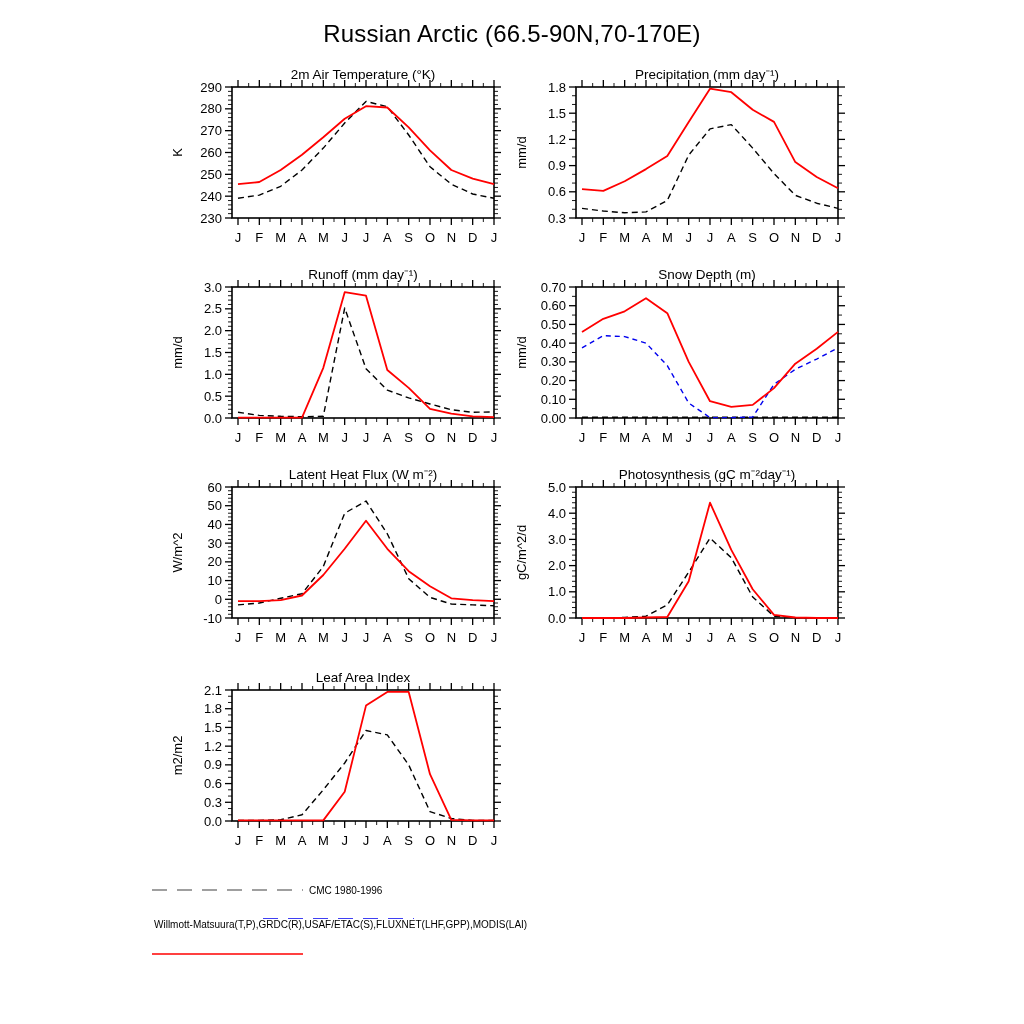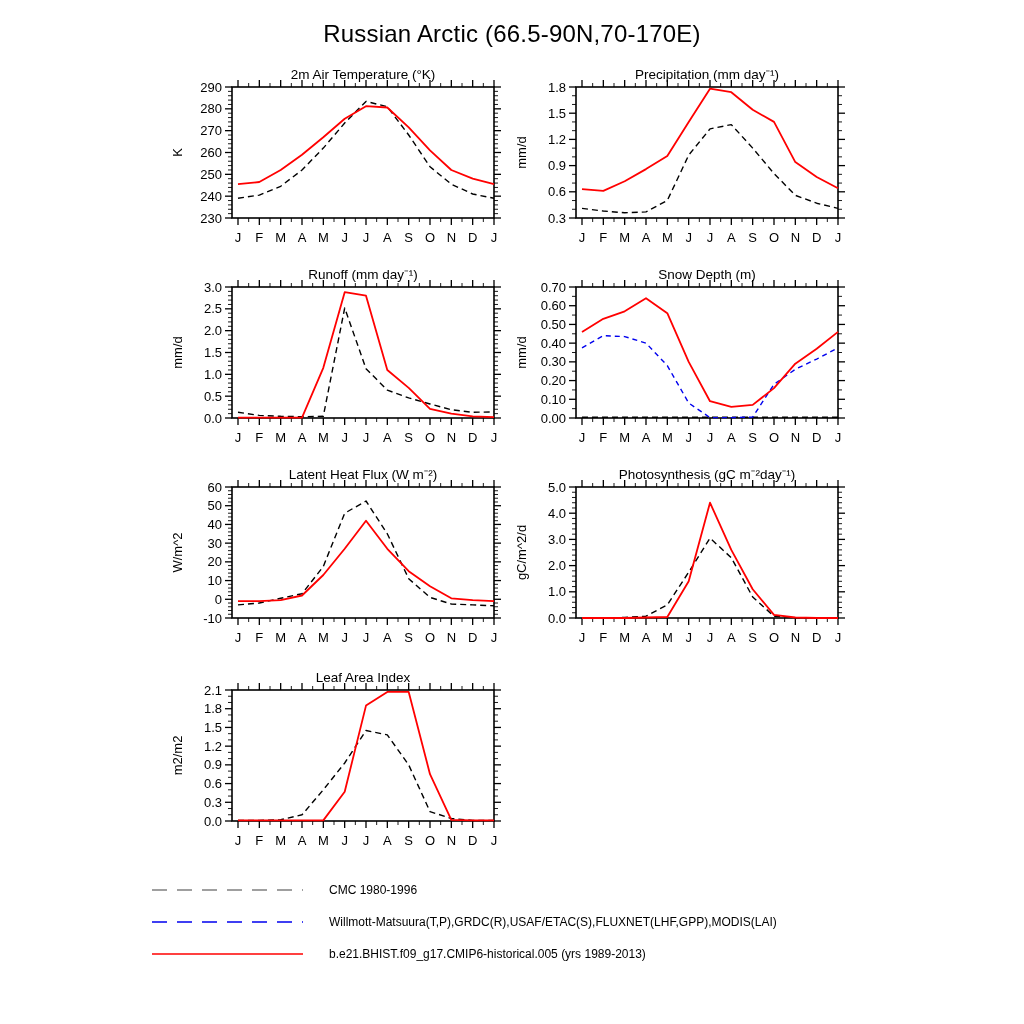--- a/index.html
+++ b/index.html
@@ -3,21 +3,21 @@
 <meta charset="utf-8">
 <style>
   html,body{margin:0;padding:0;background:#ffffff;}
   body{font-family:"Liberation Sans", sans-serif; color:#000;}
   #figure{position:relative;width:1024px;height:1024px;background:#fff;overflow:hidden;}
   .figure-title{position:absolute;top:20px;left:0;width:1024px;text-align:center;
                 font-size:24px;font-weight:500;letter-spacing:0.2px;}
   .chart{position:absolute;}
   svg text{font-family:"Liberation Sans", sans-serif; fill:#000;}
   .legend-row{position:absolute;left:150px;display:flex;align-items:center;height:16px;}
-  .legend-label{font-size:12px;margin-left:24px;white-space:nowrap;}
+  .legend-label{font-size:10px;margin-left:4px;white-space:nowrap;}
 </style>
 </head>
 <body>
 
 <div id="figure">
   <div class="figure-title">Russian Arctic (66.5-90N,70-170E)</div>
   <div id="charts">
       <svg class="chart" width="340" height="181" viewBox="0 0 340 181" style="left:170px;top:67px;position:absolute;">
         <rect x="62" y="20" width="262" height="131" fill="none" stroke="#000000" stroke-width="1.6"></rect>
         <g stroke="#000000" stroke-width="1.2">
@@ -928,26 +928,25 @@
         <polyline points="68.0,150.4 89.3,150.4 110.7,150.4 132.0,150.4 153.3,150.4 174.7,121.7 196.0,35.6 217.3,21.9 238.7,21.9 260.0,104.2 281.3,149.8 302.7,150.4 324.0,150.4" fill="none" stroke="#ff0000" stroke-width="1.8" stroke-linejoin="round"></polyline>
       </svg>
     </div>
   <div id="legend">
       <div class="legend-row" style="top:882px;">
         <svg width="155" height="10">
           <line x1="2" y1="5" x2="153" y2="5" stroke="#808080" stroke-width="1.4" stroke-dasharray="15 10"></line>
         </svg>
         <span class="legend-label">CMC 1980-1996</span>
       </div>
-      <div class="legend-row" style="top:914px;">
+      <div class="legend-row" style="top:914px;flex-direction:column;">
         <svg width="155" height="10">
           <line x1="2" y1="5" x2="153" y2="5" stroke="#0000ee" stroke-width="1.4" stroke-dasharray="15 10"></line>
         </svg>
         <span class="legend-label">Willmott-Matsuura(T,P),GRDC(R),USAF/ETAC(S),FLUXNET(LHF,GPP),MODIS(LAI)</span>
       </div>
       <div class="legend-row" style="top:946px;">
         <svg width="155" height="10">
           <line x1="2" y1="5" x2="153" y2="5" stroke="#ff0000" stroke-width="1.4"></line>
         </svg>
-        <span class="legend-label">b.e21.BHIST.f09_g17.CMIP6-historical.005 (yrs 1989-2013)</span>
       </div>
     </div>
 </div>
 
 </body></html>

